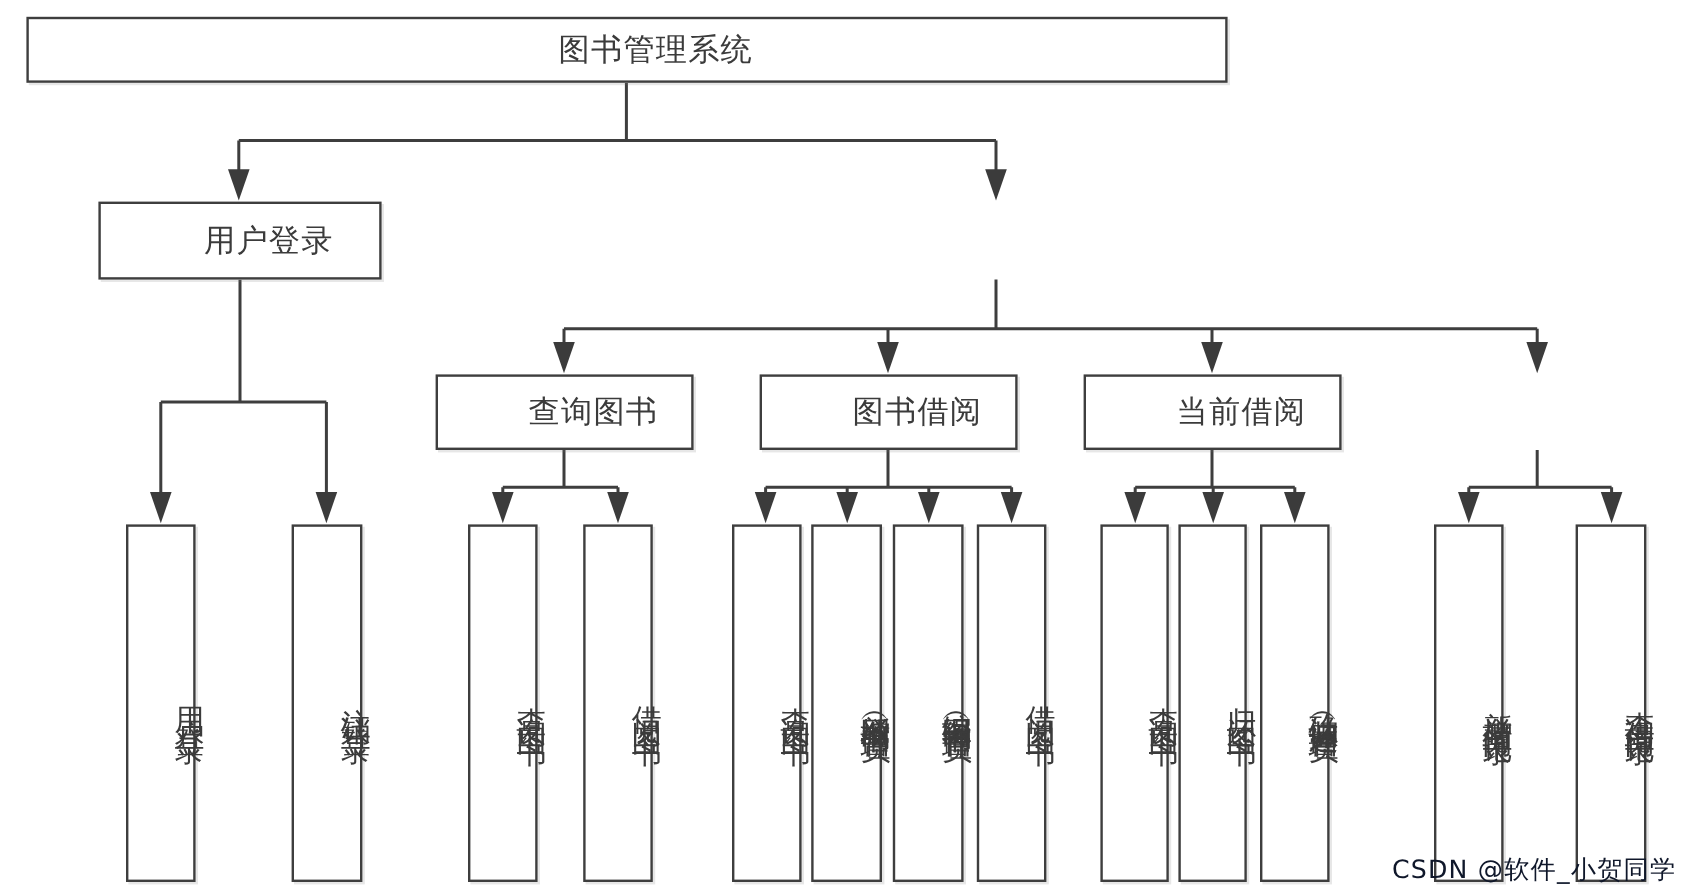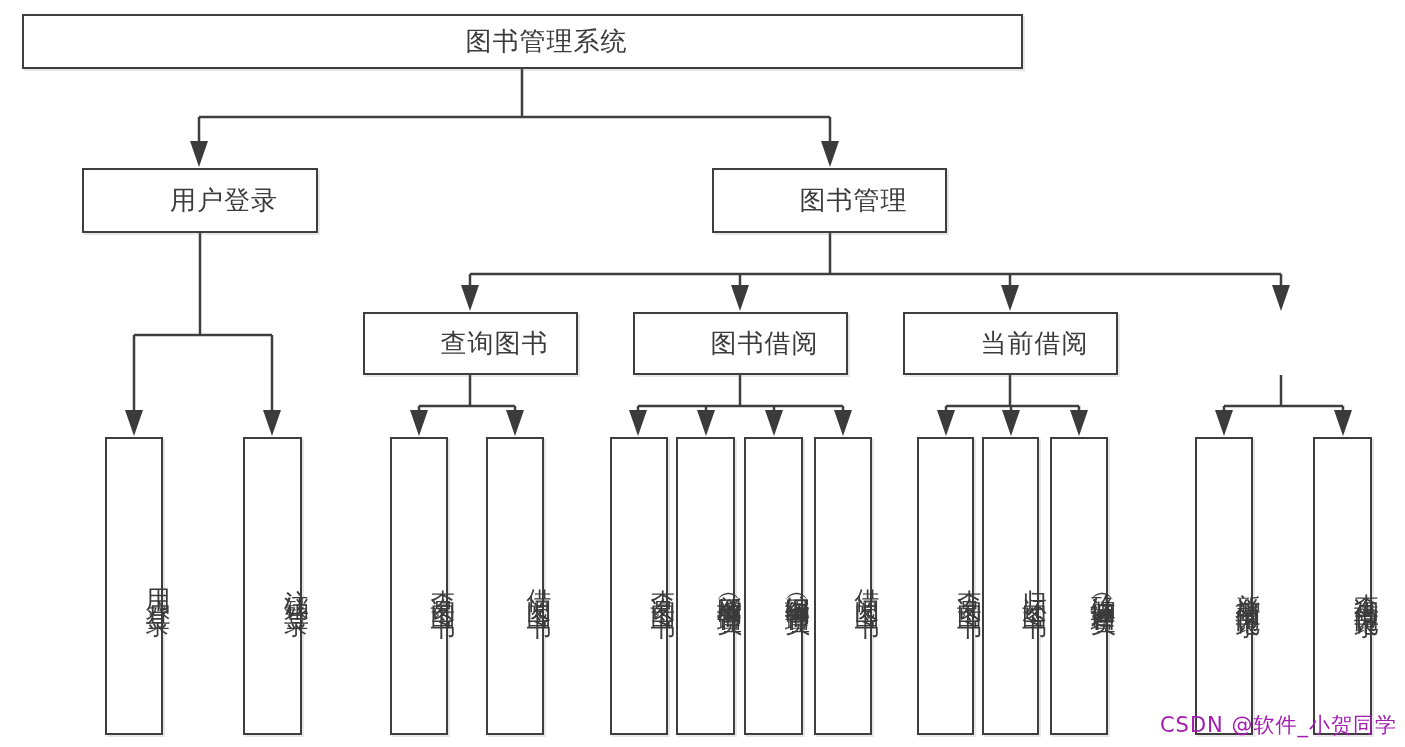--- a/index.html
+++ b/index.html
@@ -53,21 +53,21 @@
   #l-cb-query   { left:917px;  width:57px; }
   #l-cb-return  { left:982px;  width:57px; }
   #l-cb-confirm { left:1050px; width:58px; }
   #l-br-add     { left:1195px; width:58px; }
   #l-br-query   { left:1313px; width:59px; }
 
   .watermark {
     position:absolute;
     right:8px; top:711px;
     font-size:21px;
-    color:#a21caf;
+    color:#0f172a;
     letter-spacing:1px;
     white-space:nowrap;
   }
 </style>
 </head>
 <body>
 
 <div class="canvas">
 
   <svg class="wires" width="1405" height="747" viewBox="0 0 1405 747" fill="none" stroke="#3e3e3e" stroke-width="2.5">
@@ -102,23 +102,20 @@
         <polygon points="1334,410 1352,410 1343,436"></polygon>
       </g>
   </svg>
 
   <div class="node hbox" id="b-root">
     <span class="label">图书管理系统</span>
   </div>
 
   <div class="node hbox" id="b-user-login">
     <span class="label">用户登录</span>
-  </div>
-  <div class="node hbox" id="b-book-mgmt">
-    <span class="label">图书管理</span>
   </div>
 
   <div class="node hbox" id="b-new-books">
     <span class="label">查询图书</span>
   </div>
   <div class="node hbox" id="b-book-borrow">
     <span class="label">图书借阅</span>
   </div>
   <div class="node hbox" id="b-current-borrow">
     <span class="label">当前借阅</span>

